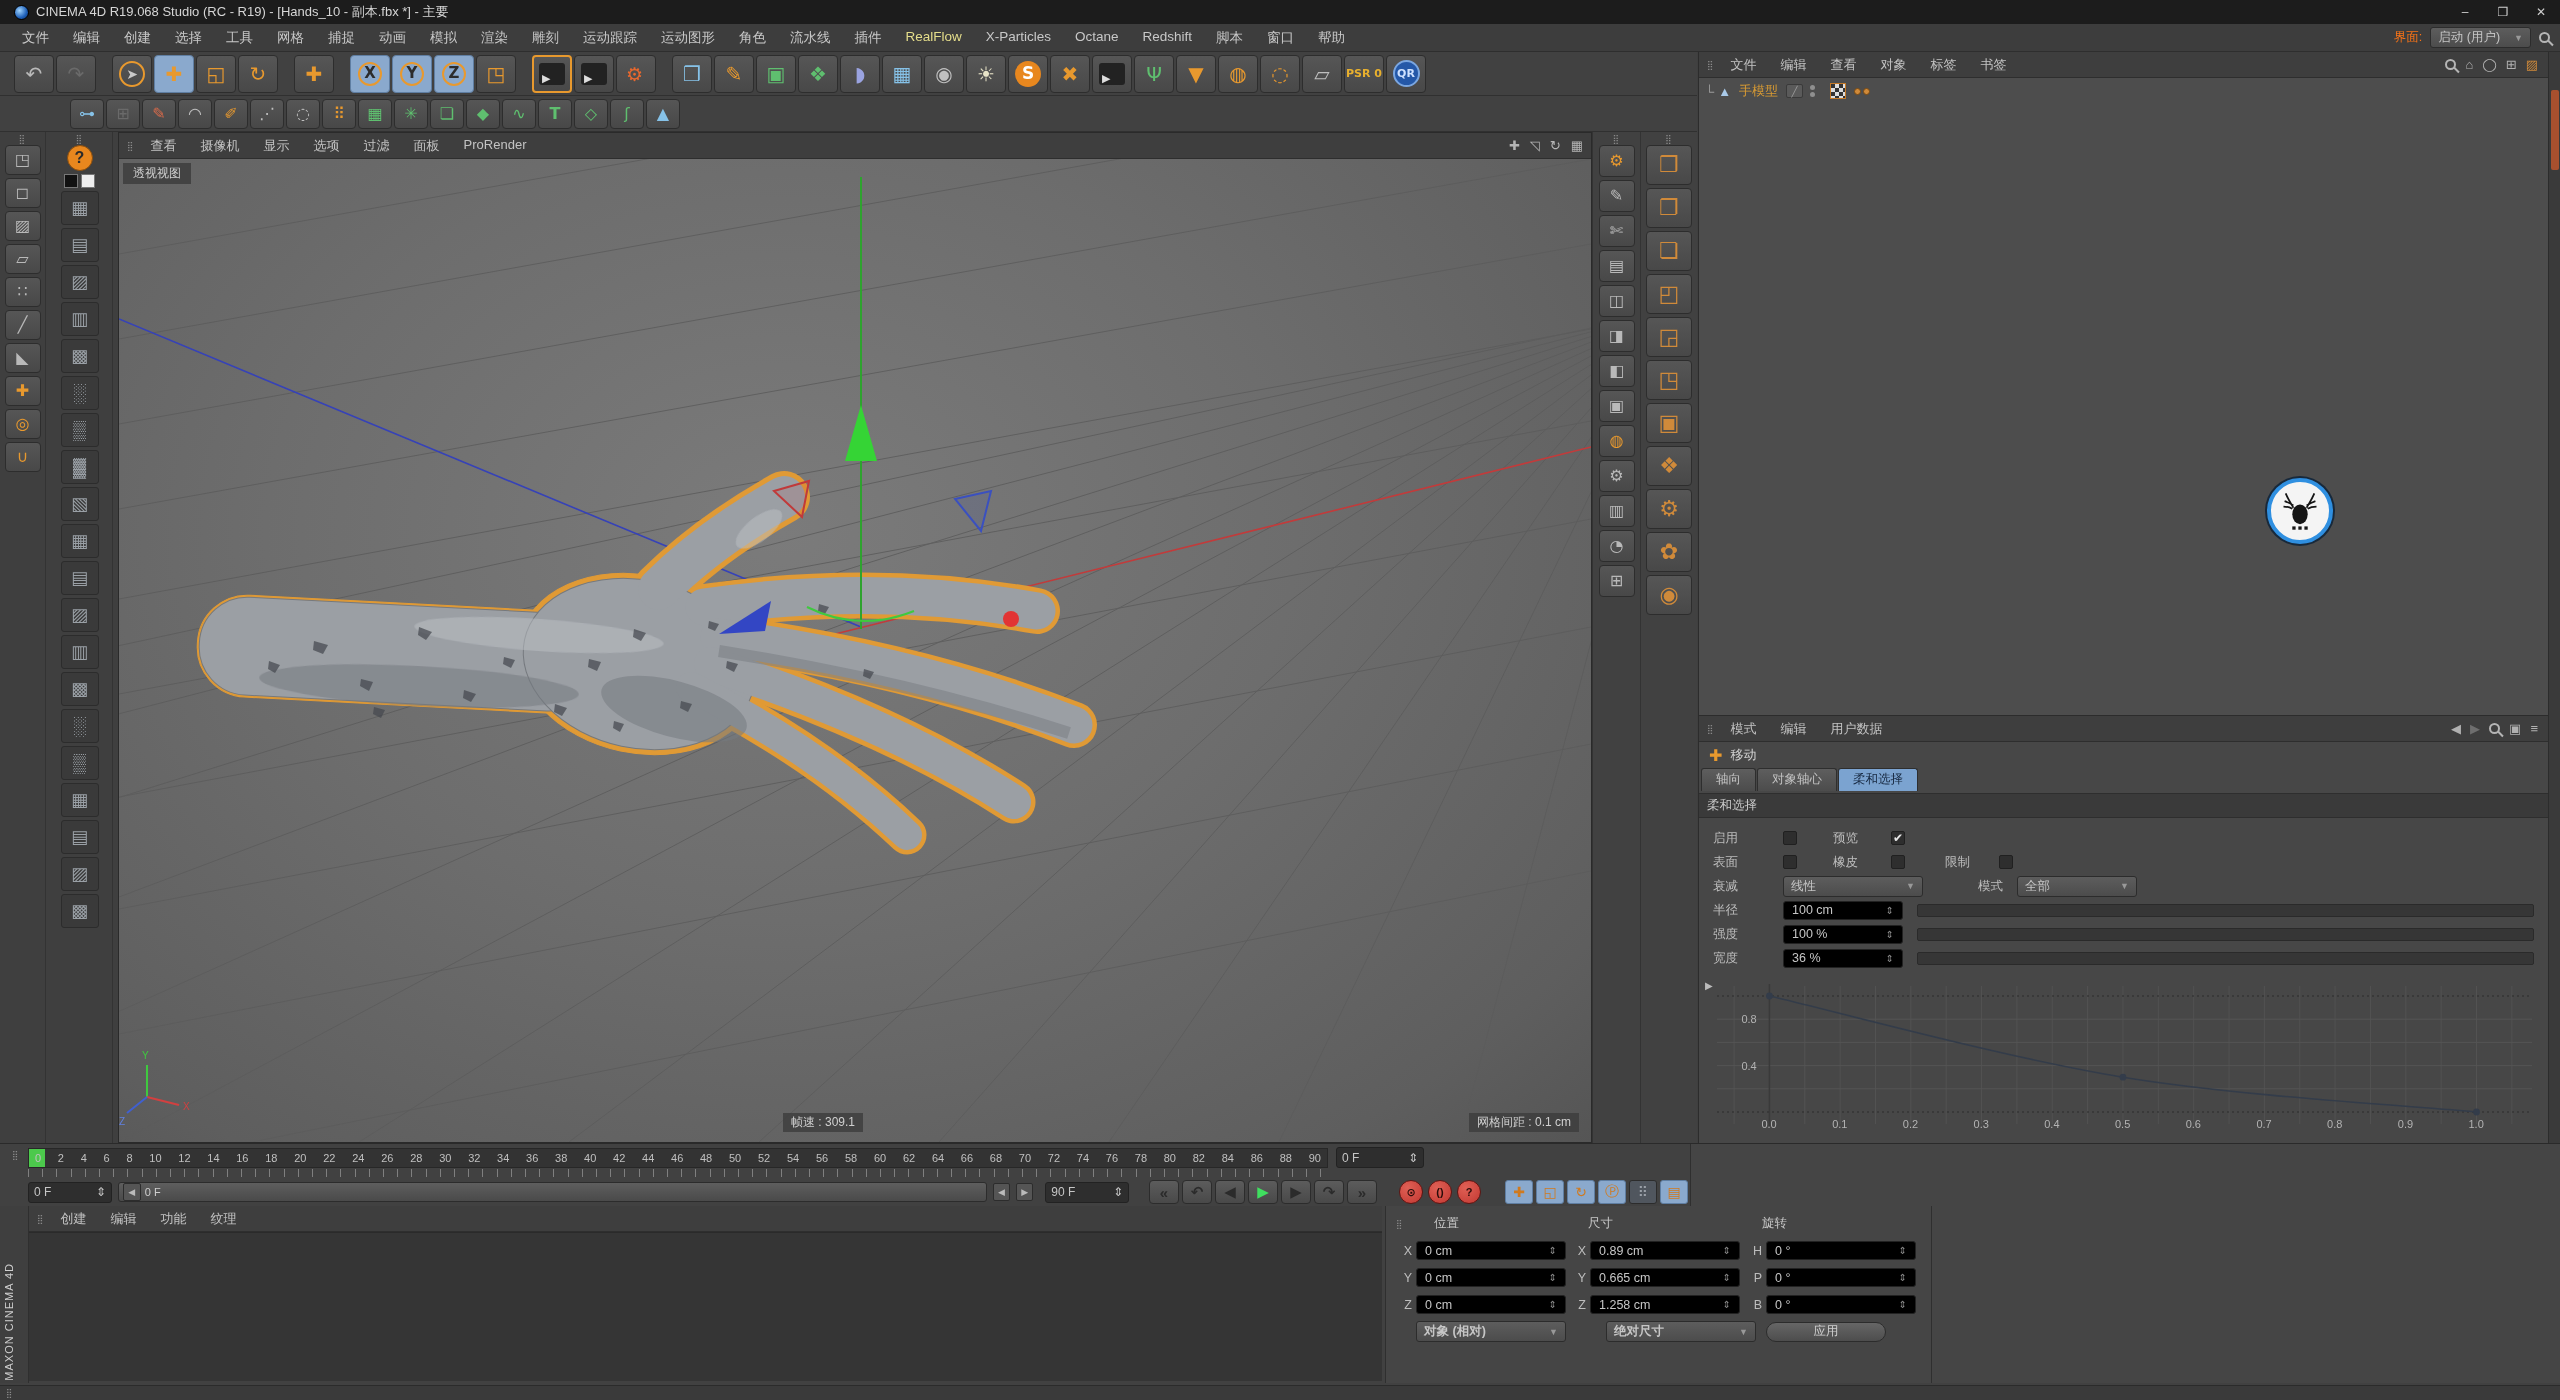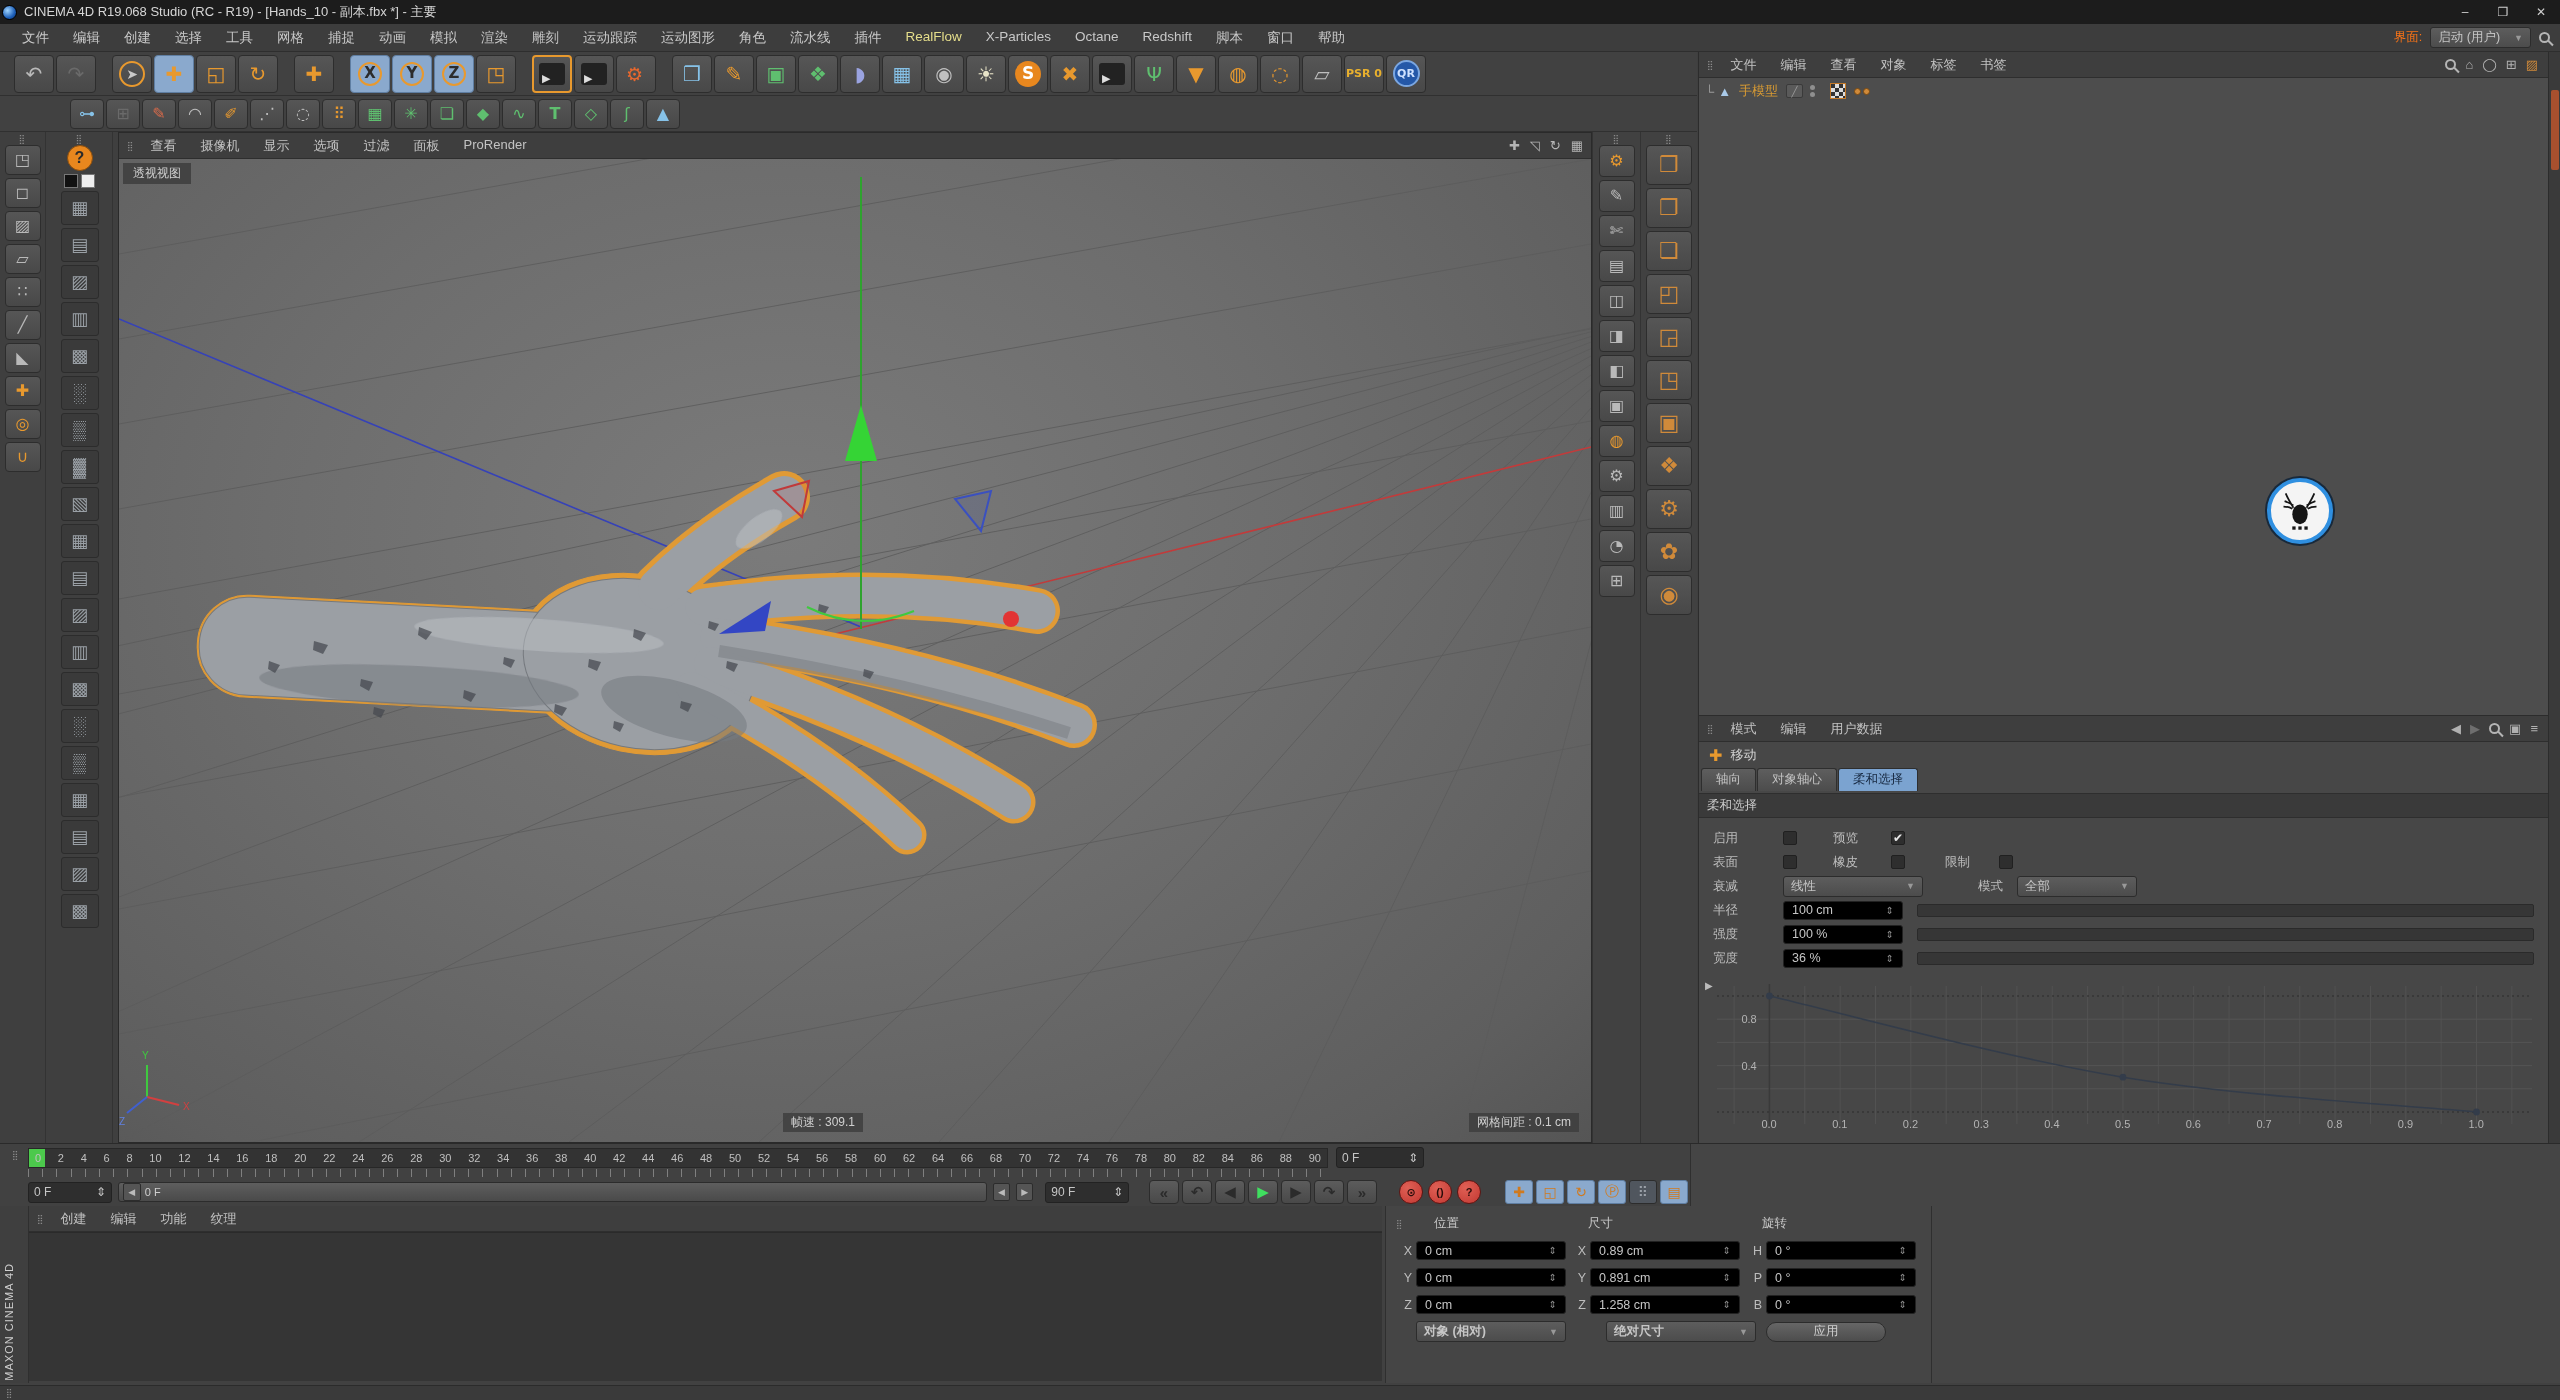--- a/index.html
+++ b/index.html
@@ -1,21 +1,21 @@
 <!DOCTYPE html>
 <html><head>
 <meta charset="utf-8">
 <style>
   * { margin:0; padding:0; box-sizing:border-box; }
   html,body { width:2560px; height:1400px; overflow:hidden; background:#3f3f3f;
     font-family:"Liberation Sans","DejaVu Sans",sans-serif; color:#c9c9c9; user-select:none; }
 
   
   #titlebar { position:absolute; left:0; top:0; width:2560px; height:24px; background:#1c1c1c;
-    display:flex; align-items:center; padding-left:2px; font-size:13px; color:#d6d6d6; }
+    display:flex; align-items:center; padding-left:14px; font-size:13px; color:#d6d6d6; }
   #app-icon { width:15px; height:15px; border-radius:50%;
     background:radial-gradient(circle at 35% 35%, #9fd4ff, #1d5fb8 60%, #0b2f66); margin-right:7px;
     border:1px solid #000; }
   #win-controls { margin-left:auto; display:flex; height:100%; }
   #win-controls span { width:38px; display:flex; align-items:center; justify-content:center;
     color:#cfcfcf; font-size:12px; }
 
   
   #menubar { position:absolute; left:0; top:24px; width:2560px; height:28px; background:#3d3d3d;
     border-bottom:1px solid #2e2e2e; display:flex; align-items:center; padding-left:10px; font-size:13.5px; }
@@ -1096,21 +1096,21 @@
             <span class="spin">⇕</span>
           </span>
 
         <span class="axl">Y</span>
         <span class="field">
             <span>0 cm</span>
             <span class="spin">⇕</span>
           </span>
         <span class="axl">Y</span>
         <span class="field">
-            <span>0.891 cm</span>
+            <span>0.665 cm</span>
             <span class="spin">⇕</span>
           </span>
         <span class="axl">P</span>
         <span class="field">
             <span>0 °</span>
             <span class="spin">⇕</span>
           </span>
 
         <span class="axl">Z</span>
         <span class="field">

